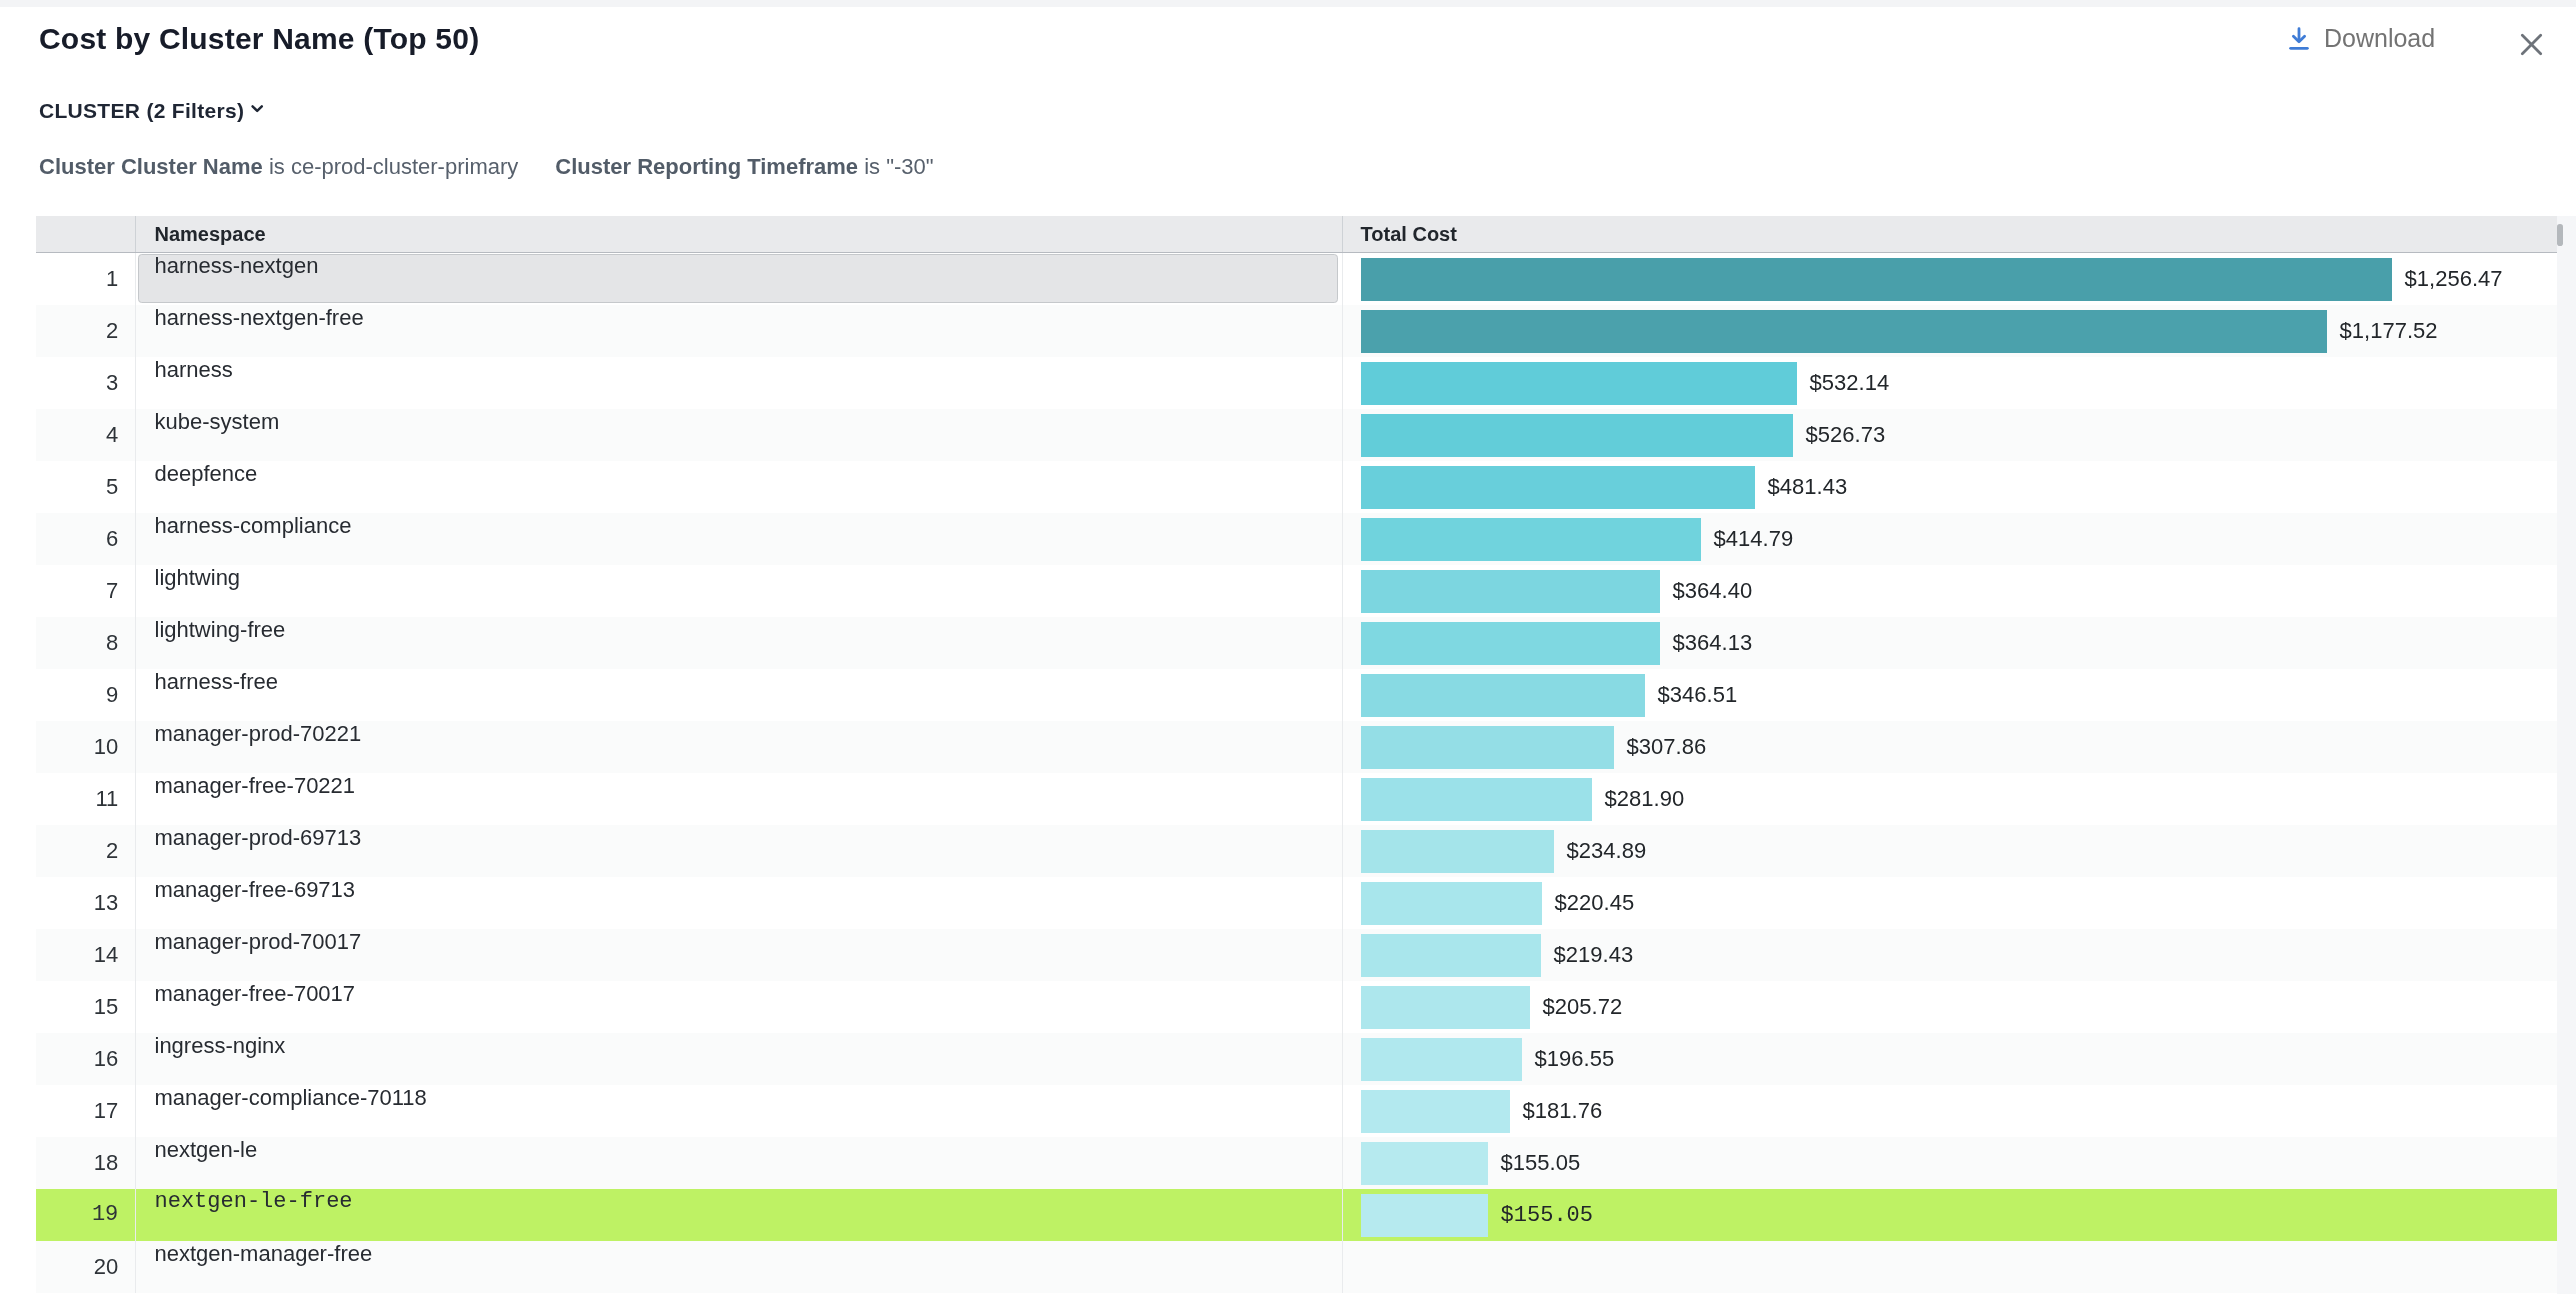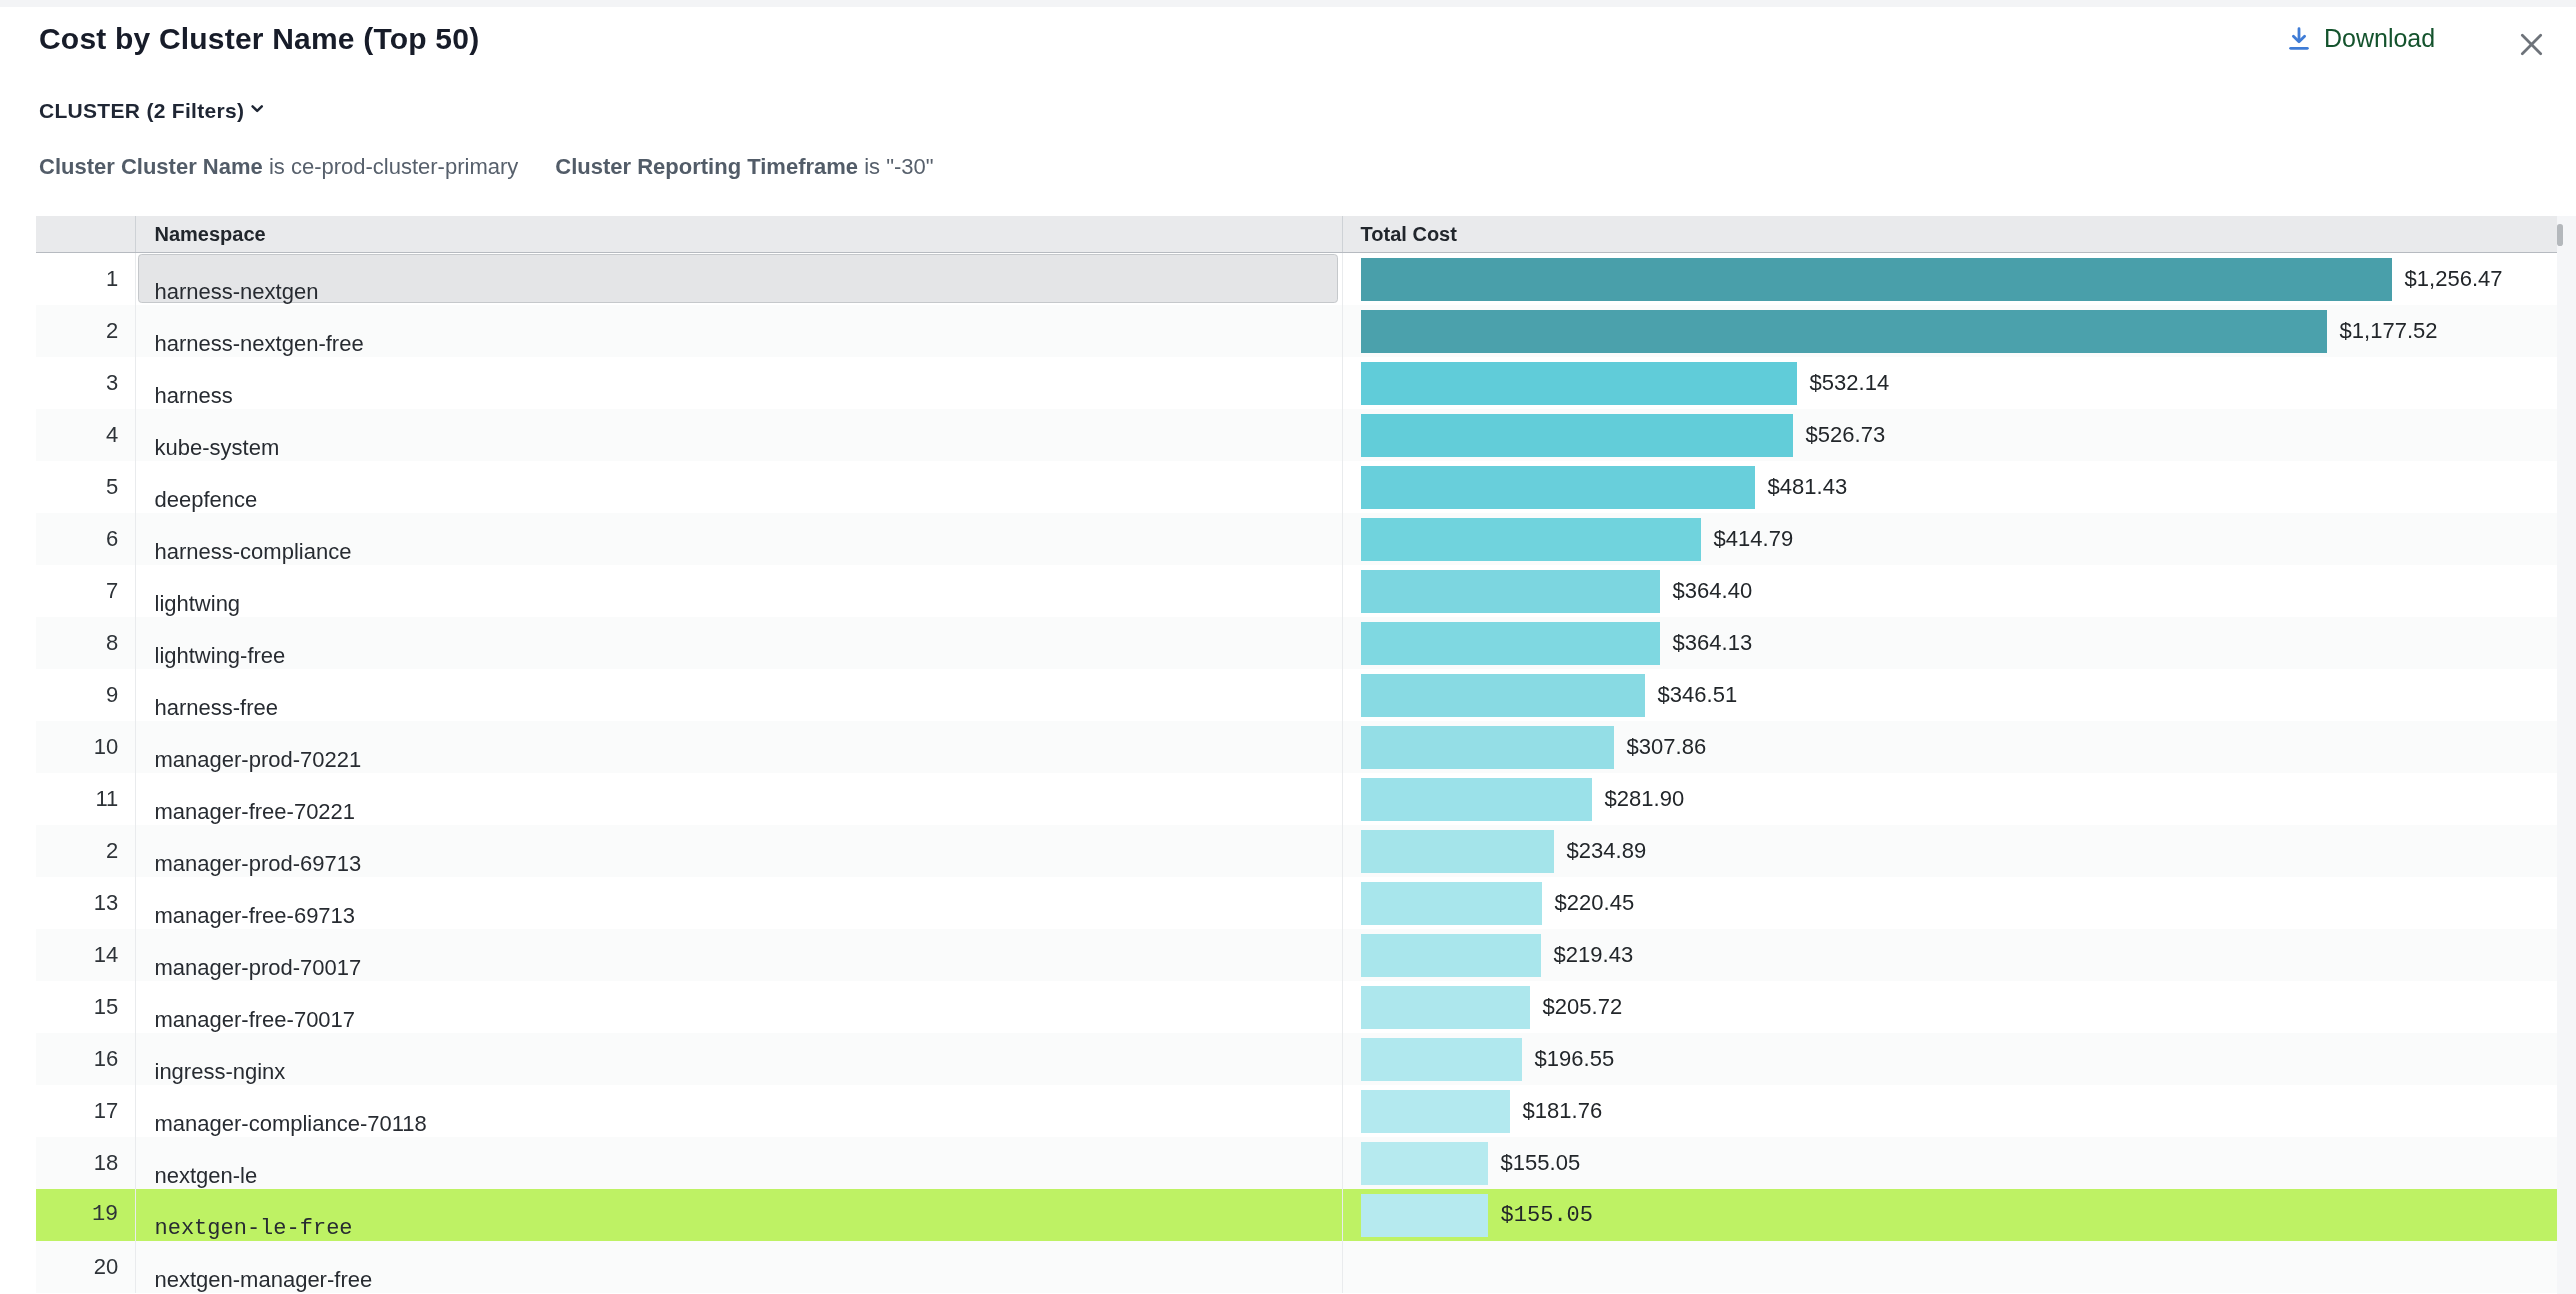--- a/index.html
+++ b/index.html
@@ -10,21 +10,21 @@
   }
   .top-strip{position:absolute;left:0;top:0;width:2576px;height:7.4px;background:#f3f4f6;}
 
   
   .page-title{
     position:absolute;left:39px;top:22px;
     font-size:30px;font-weight:700;color:#171c29;letter-spacing:0.2px;
   }
   .download-btn{
     position:absolute;left:2285px;top:24px;display:flex;align-items:center;gap:11px;
-    color:#14532d;font-size:25px;font-weight:500;cursor:pointer;text-align:right;
+    color:#737373;font-size:25px;font-weight:500;cursor:pointer;text-align:right;
   }
   .download-btn svg{display:block;}
   .close-btn{position:absolute;left:2515px;top:28px;width:33px;height:33px;cursor:pointer;}
 
   
   .filter-toggle{
     position:absolute;left:39px;top:98px;display:flex;align-items:center;gap:3px;
     font-size:21px;font-weight:700;color:#1f2634;letter-spacing:0.3px;cursor:pointer;
   }
   .filter-line{
@@ -48,21 +48,21 @@
       display:flex;align-items:center;}
   .th-num{width:100px;border-right:0.9px solid #ced2d6;}
   .th-name{width:1207px;padding-left:18.5px;border-right:0.9px solid #ced2d6;}
   .th-cost{flex:1;padding-left:17.6px;}
 
   .tr{display:flex;height:52px;box-sizing:border-box;background:#ffffff;cursor:pointer;}
   .tr.even{background:#fafbfb;}
   .tr.hover{background:#bef264;font-family:Liberation Mono, monospace;}
   .td-num{box-sizing:border-box;width:100px;text-align:right;padding-right:16.7px;
           font-size:22px;color:#2e3338;line-height:52px;border-right:0.9px solid #e9ebed;}
-  .td-name{box-sizing:border-box;width:1207px;position:relative;display:flex;align-items:flex-end;
+  .td-name{box-sizing:border-box;width:1207px;position:relative;display:flex;align-items:flex-start;
            padding-left:18.5px;font-size:22px;color:#272b31;border-right:0.9px solid #e9ebed;}
   .td-name.selected::before{
     content:"";position:absolute;left:1.9px;right:3.7px;top:0.9px;bottom:1.9px;
     background:#e4e5e7;border:0.9px solid #c5c8cb;border-radius:3.7px;
   }
   .td-name .name-text{position:relative;z-index:1;}
   .td-cost{box-sizing:border-box;flex:1;display:flex;align-items:center;padding-left:17.6px;}
   .bar{height:43px;flex:none;}
   .val{margin-left:13px;font-size:22px;color:#22262a;white-space:nowrap;}
 

